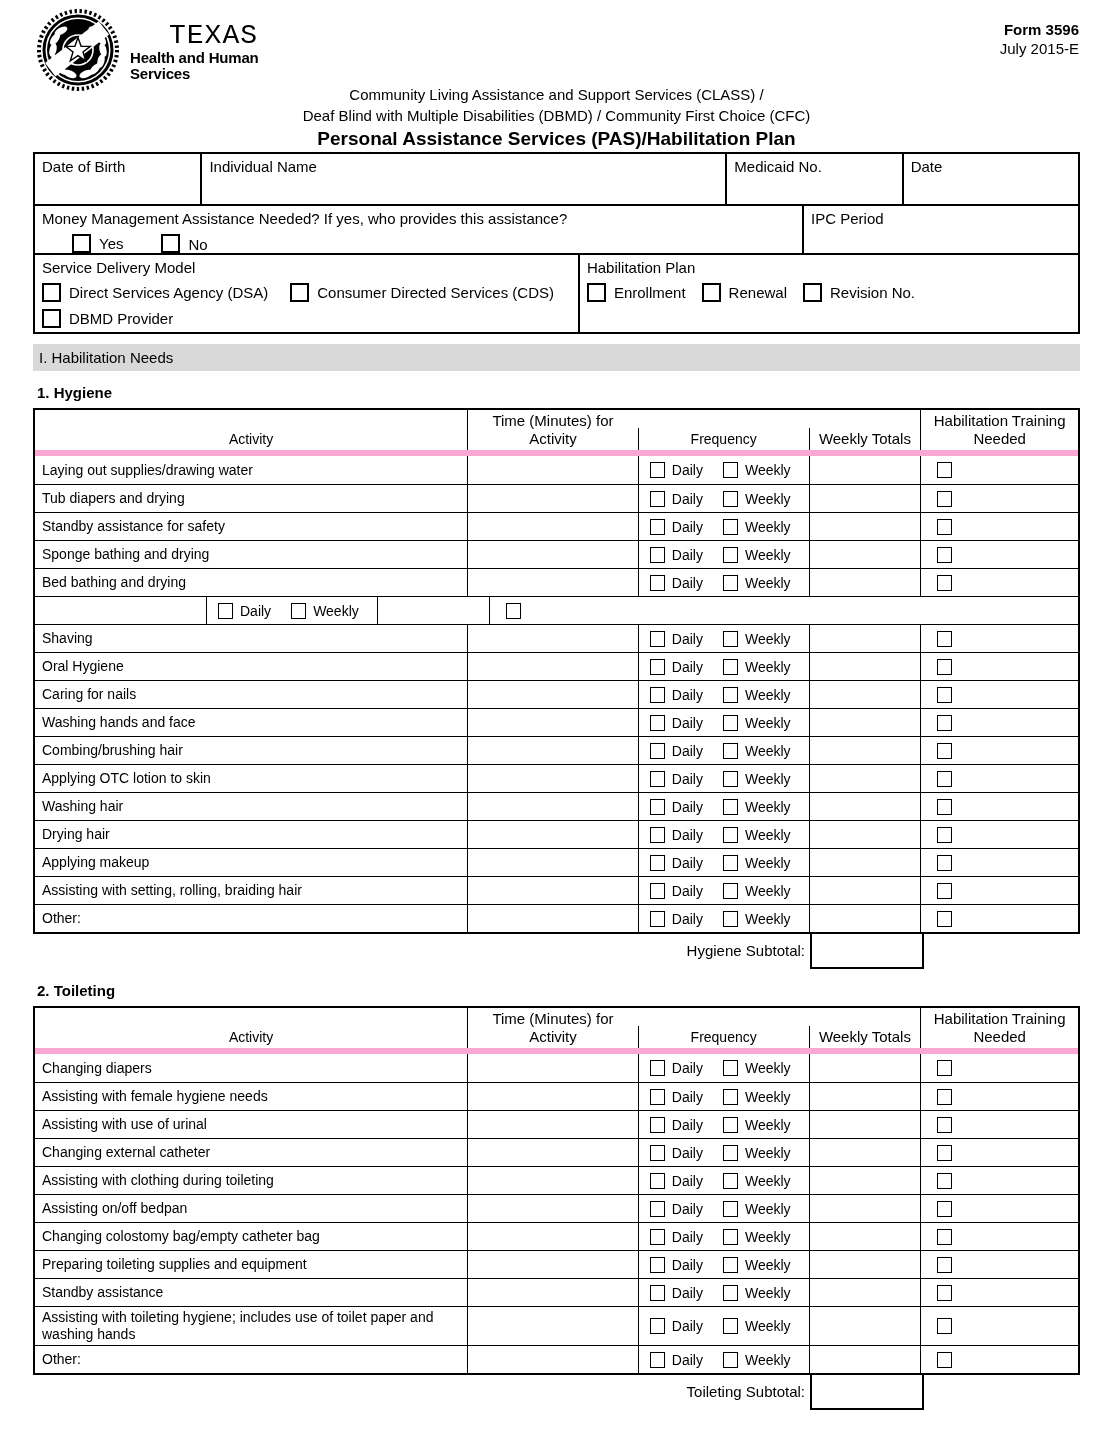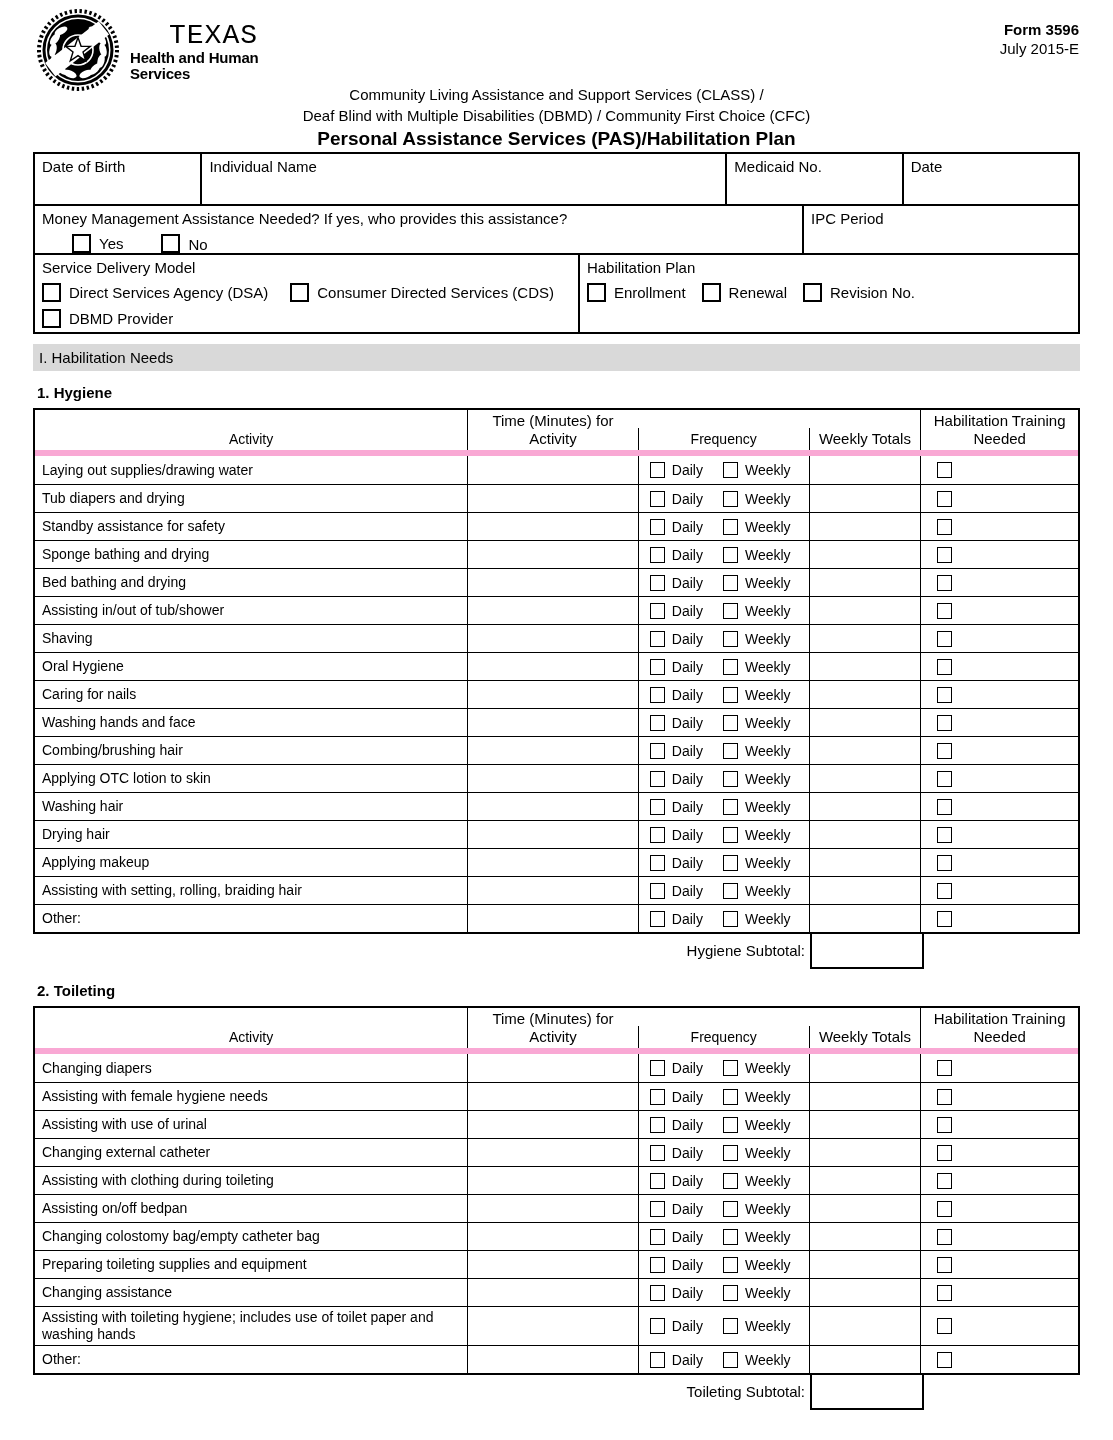--- a/index.html
+++ b/index.html
@@ -263,21 +263,20 @@
       <span class="freq-label">Daily</span>
       <span class="cb cb-sm freq-weekly"></span>
       <span class="freq-label">Weekly</span>
     </div>
     <div class="ac c-weekly"></div>
     <div class="ac c-train">
       <span class="cb cb-sm"></span>
     </div>
   </div>
           <div class="at-row">
-    <div class="ac c-activity">Assisting in/out of tub/shower</div>
     <div class="ac c-time"></div>
     <div class="ac c-freq">
       <span class="cb cb-sm"></span>
       <span class="freq-label">Daily</span>
       <span class="cb cb-sm freq-weekly"></span>
       <span class="freq-label">Weekly</span>
     </div>
     <div class="ac c-weekly"></div>
     <div class="ac c-train">
       <span class="cb cb-sm"></span>
@@ -562,21 +561,21 @@
       <span class="freq-label">Daily</span>
       <span class="cb cb-sm freq-weekly"></span>
       <span class="freq-label">Weekly</span>
     </div>
     <div class="ac c-weekly"></div>
     <div class="ac c-train">
       <span class="cb cb-sm"></span>
     </div>
   </div>
           <div class="at-row">
-    <div class="ac c-activity">Changing assistance</div>
+    <div class="ac c-activity">Standby assistance</div>
     <div class="ac c-time"></div>
     <div class="ac c-freq">
       <span class="cb cb-sm"></span>
       <span class="freq-label">Daily</span>
       <span class="cb cb-sm freq-weekly"></span>
       <span class="freq-label">Weekly</span>
     </div>
     <div class="ac c-weekly"></div>
     <div class="ac c-train">
       <span class="cb cb-sm"></span>

